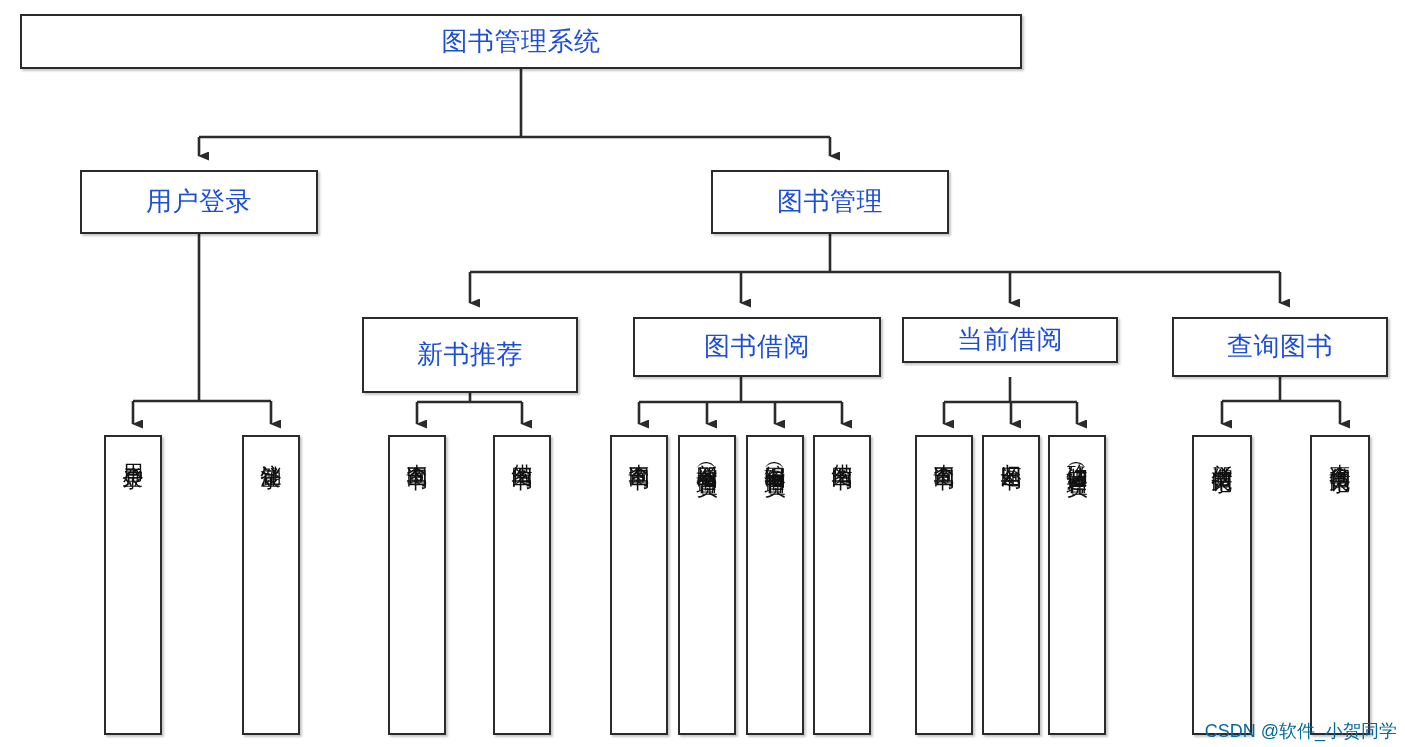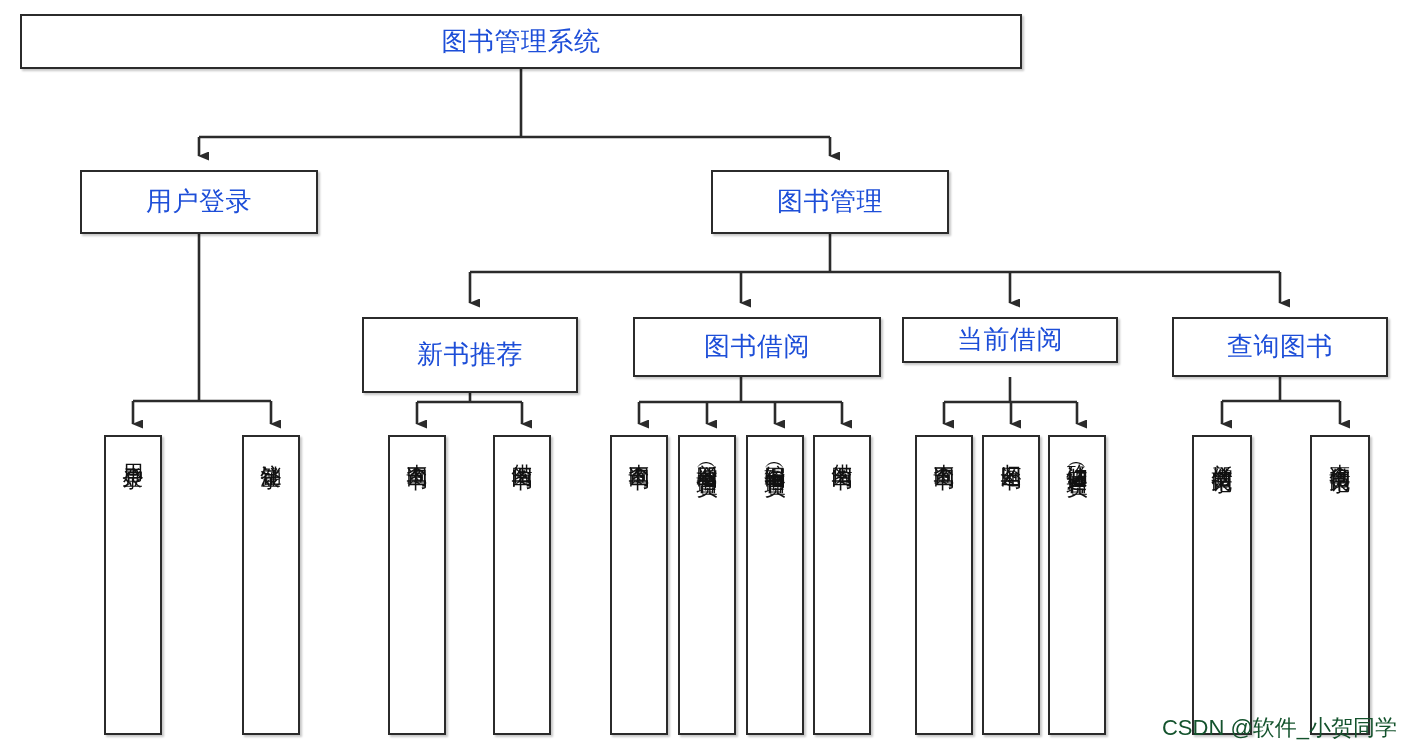--- a/index.html
+++ b/index.html
@@ -56,22 +56,22 @@
     writing-mode: vertical-rl;
     text-orientation: upright;
     letter-spacing: 2px;
     line-height: 1.05;
     white-space: nowrap;
   }
   #watermark {
     position: absolute;
     right: 8px;
     bottom: 4px;
-    font-size: 22px;
-    color: #14532d;
+    font-size: 18px;
+    color: #0369a1;
     white-space: nowrap;
     pointer-events: none;
     user-select: none;
   }
 </style>
 </head>
 <body>
 
 <div id="diagram-root">
 

